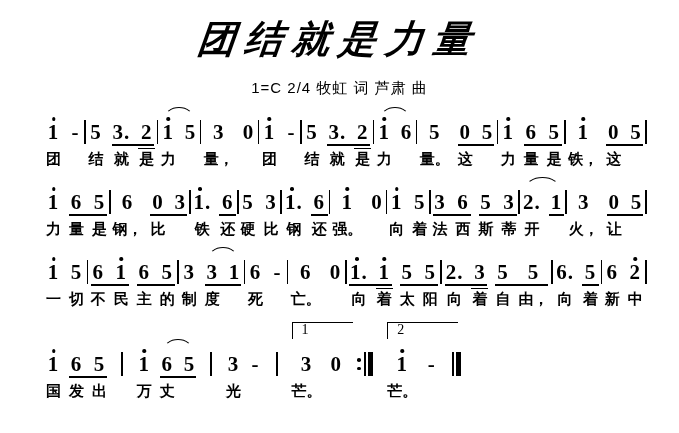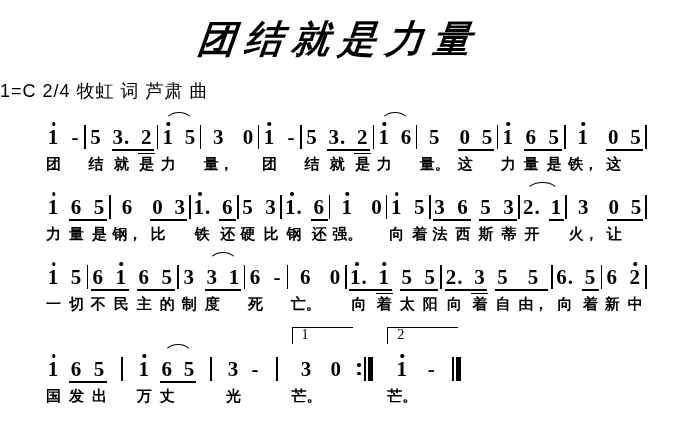--- a/index.html
+++ b/index.html
@@ -1,21 +1,21 @@
 <!DOCTYPE html>
 <html><head>
 <meta charset="utf-8">
 <style>
   html,body{margin:0;padding:0;background:#fff;}
   .page{width:679px;height:433px;background:#fff;color:#000;overflow:hidden;
         font-family:"Liberation Sans",sans-serif;position:relative;}
   .title{text-align:center;padding-top:14px;font-family:"DejaVu Serif",serif;
          font-weight:bold;font-style:italic;font-size:38px;letter-spacing:9px;
          transform:skewX(-6deg);}
-  .meta{text-align:left;margin-top:14px;font-size:18px;letter-spacing:1px;}
+  .meta{text-align:center;margin-top:14px;font-size:15px;letter-spacing:1px;}
   .score{padding:0 32px 0 46px;}
   .mline{display:flex;align-items:flex-start;margin-top:15px;}
   .mline.just{justify-content:space-between;}
   .mline:not(.just){justify-content:flex-start;gap:14px;margin-top:37px;}
   .measure{display:flex;align-items:flex-start;gap:8px;position:relative;}
   .group{display:flex;align-items:flex-start;gap:8px;position:relative;}
   .tok{display:flex;flex-direction:column;align-items:center;position:relative;min-width:13px;}
   .note{height:30px;display:flex;align-items:flex-end;justify-content:center;
         font-family:"Liberation Serif",serif;font-weight:bold;font-size:21px;
         line-height:1;letter-spacing:1px;position:relative;padding:0 1px;white-space:nowrap;}

